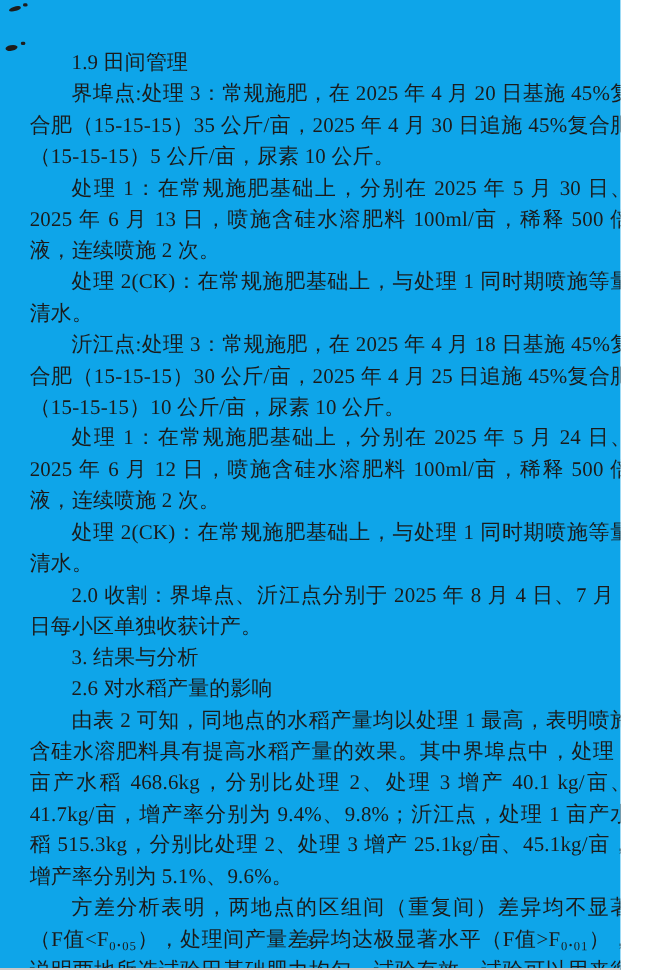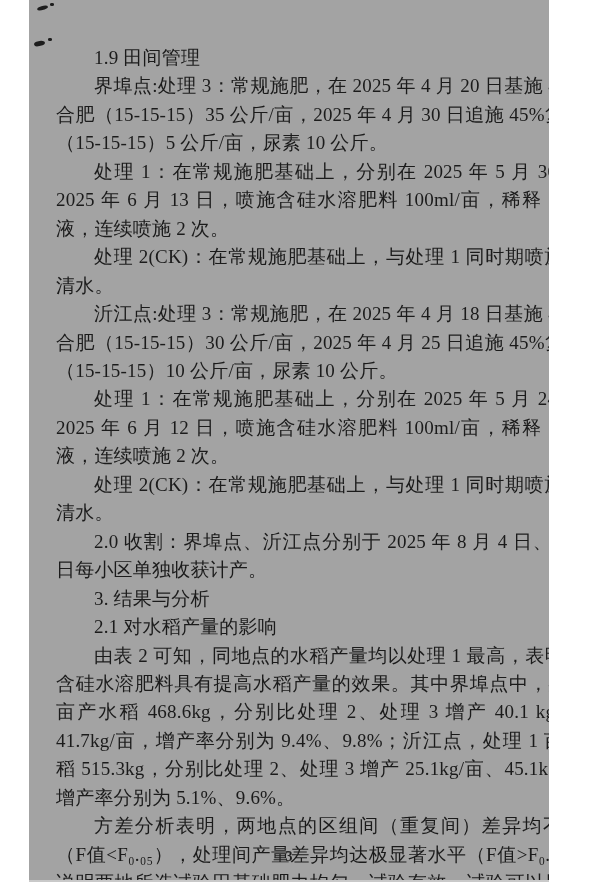--- a/index.html
+++ b/index.html
@@ -3,24 +3,23 @@
 <meta charset="utf-8">
 <style>
   html, body { margin: 0; padding: 0; }
   body {
     width: 600px; height: 882px;
     background: #ffffff;
     font-family: "Liberation Serif", "DejaVu Serif", serif;
   }
   .page {
     position: relative;
-    width: 520px; height: 882px;
-    background: #a3a3a3;
+    width: 564px; height: 882px;
+    background: #0ea5e9;
     overflow: hidden;
-    margin-left: 29px;
   }
   .content {
     position: absolute;
     left: 27px; top: 44px;
     width: 547px;
     color: #1b1b1b;
     font-size: 19px;
     line-height: 28.45px;
     text-align: justify;
   }
@@ -61,21 +60,21 @@
   <div class="content">
       <div class="para">1.9 田间管理</div>
       <div class="para">界埠点:处理 3：常规施肥，在 2025 年 4 月 20 日基施 45%复合肥（15-15-15）35 公斤/亩，2025 年 4 月 30 日追施 45%复合肥（15-15-15）5 公斤/亩，尿素 10 公斤。</div>
       <div class="para">处理 1：在常规施肥基础上，分别在 2025 年 5 月 30 日、2025 年 6 月 13 日，喷施含硅水溶肥料 100ml/亩，稀释 500 倍液，连续喷施 2 次。</div>
       <div class="para">处理 2(CK)：在常规施肥基础上，与处理 1 同时期喷施等量清水。</div>
       <div class="para">沂江点:处理 3：常规施肥，在 2025 年 4 月 18 日基施 45%复合肥（15-15-15）30 公斤/亩，2025 年 4 月 25 日追施 45%复合肥（15-15-15）10 公斤/亩，尿素 10 公斤。</div>
       <div class="para">处理 1：在常规施肥基础上，分别在 2025 年 5 月 24 日、2025 年 6 月 12 日，喷施含硅水溶肥料 100ml/亩，稀释 500 倍液，连续喷施 2 次。</div>
       <div class="para">处理 2(CK)：在常规施肥基础上，与处理 1 同时期喷施等量清水。</div>
       <div class="para">2.0 收割：界埠点、沂江点分别于 2025 年 8 月 4 日、7 月 7 日每小区单独收获计产。</div>
       <div class="para">3. 结果与分析</div>
-      <div class="para">2.1 对水稻产量的影响</div>
+      <div class="para">2.6 对水稻产量的影响</div>
       <div class="para">由表 2 可知，同地点的水稻产量均以处理 1 最高，表明喷施含硅水溶肥料具有提高水稻产量的效果。其中界埠点中，处理 1 亩产水稻 468.6kg，分别比处理 2、处理 3 增产 40.1 kg/亩、41.7kg/亩，增产率分别为 9.4%、9.8%；沂江点，处理 1 亩产水稻 515.3kg，分别比处理 2、处理 3 增产 25.1kg/亩、45.1kg/亩，增产率分别为 5.1%、9.6%。</div>
       <div class="para">方差分析表明，两地点的区组间（重复间）差异均不显著（F值&lt;F₀.₀₅），处理间产量差异均达极显著水平（F值&gt;F₀.₀₁），说明两地所选试验田基础肥力均匀，试验有效，试验可以用来衡量含硅水溶肥料的肥效（表 3）。多重比较表明（表 4），处理 1 水稻产量高于同地点的其它所有处理，处理 2 与处理 3 差异不显著，表明在常规施肥的基础上喷施含硅水溶肥料，水稻产</div>
     </div>
 
   <div class="page-number">3</div>
 
   <div class="scan-edge"></div>
 </div>
 
 </body></html>

